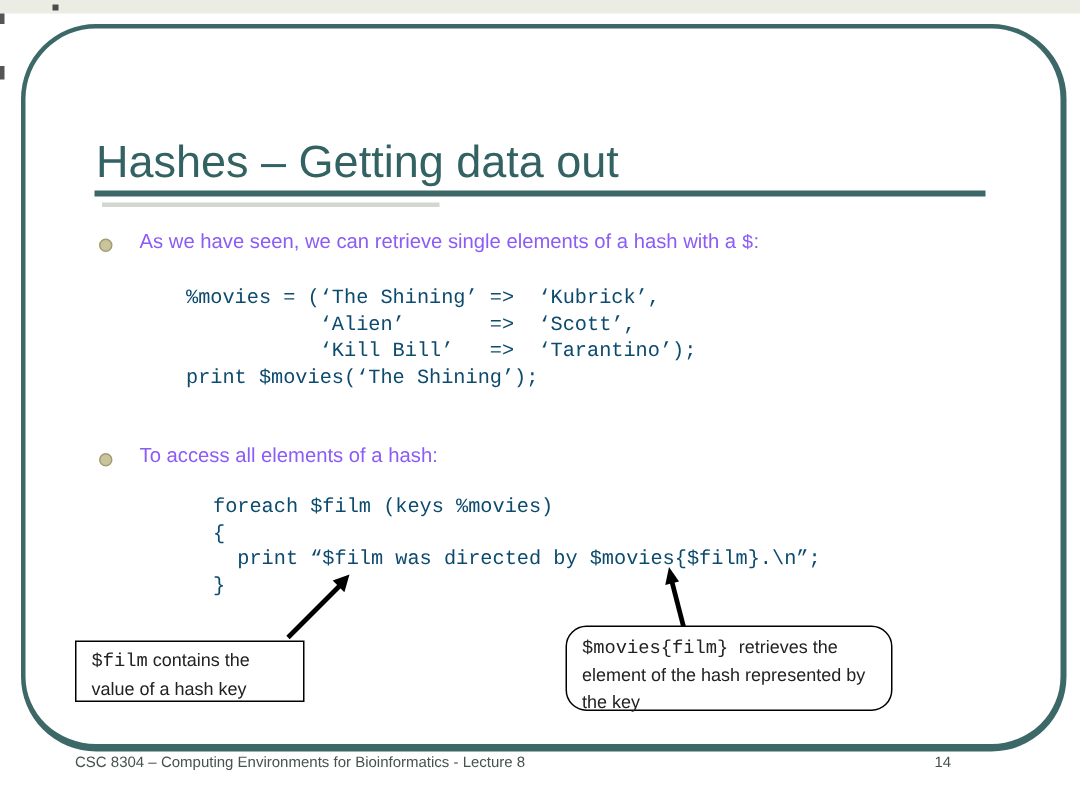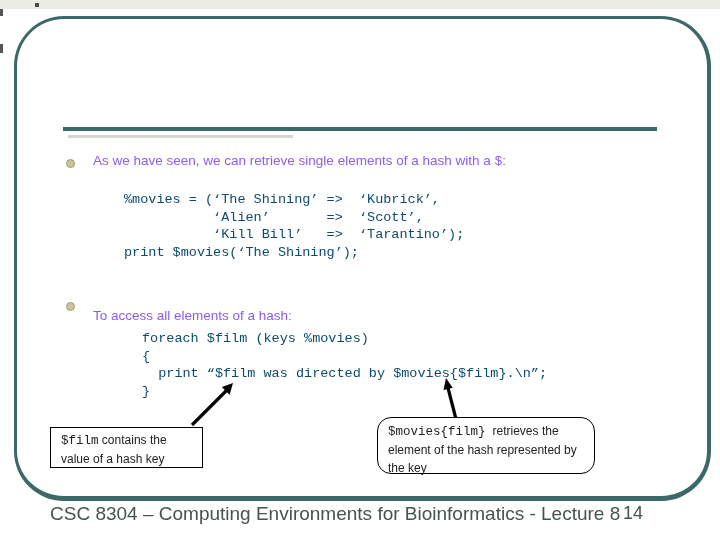--- a/index.html
+++ b/index.html
@@ -20,54 +20,55 @@
   .rule{position:absolute;left:63px;top:127px;width:594px;height:4px;background:#3d6868;}
   .rule-shadow{position:absolute;left:68px;top:135px;width:225px;height:3px;background:#d3d7d0;}
 
   .bullet{position:absolute;width:7px;height:7px;border-radius:50%;
           background:#cac49c;border:1px solid #a29c72;}
   .b1{left:66px;top:159px;}
   .b2{left:66px;top:302px;}
 
   .btext{position:absolute;font-size:13.5px;color:#8b5cf6;white-space:nowrap;}
   .t1{left:93px;top:153px;}
-  .t2{left:93px;top:308px;text-align:center;}
+  .t2{left:93px;top:296px;text-align:center;}
 
   .mono{font-family:"Liberation Mono","DejaVu Sans Mono",monospace;}
   .btext .mono{font-size:13px;}
 
   .code{position:absolute;margin:0;font-family:"Liberation Mono","DejaVu Sans Mono",monospace;
         font-size:13.5px;line-height:17.6px;color:#0c4a6e;white-space:pre;}
   .c1{left:124px;top:191px;}
   .c2{left:142px;top:330px;}
 
   .arrows{position:absolute;left:0;top:0;width:720px;height:540px;pointer-events:none;}
 
   .callout{position:absolute;background:#ffffff;border:1px solid #000000;
            font-size:12px;color:#222;line-height:18px;}
   .callout .mono{font-size:12.5px;}
   .co-left{left:50px;top:427px;width:141px;height:33px;padding:3px 0 3px 10px;}
   .co-right{left:377px;top:417px;width:206px;height:47px;padding:4px 0 4px 10px;border-radius:14px;}
   .gap{margin-left:7px;}
 
-  .footer-left{position:absolute;left:50px;top:503px;font-size:19px;color:#46534e;white-space:nowrap;}
-  .footer-page{position:absolute;left:623px;top:503px;font-size:18px;color:#46534e;}
+  .footer-left{position:absolute;left:50px;top:503px;font-size:10px;color:#46534e;white-space:nowrap;}
+  .footer-page{position:absolute;left:623px;top:503px;font-size:10px;color:#46534e;}
 </style>
 </head>
 <body>
 
 <div class="page">
 
   <div class="top-band"></div>
   <div class="speck1"></div>
   <div class="speck2"></div>
   <div class="speck3"></div>
 
   <div class="frame"></div>
 
+  <h1 class="title">Hashes – Getting data out</h1>
   <div class="rule"></div>
   <div class="rule-shadow"></div>
 
   <div class="bullet b1"></div>
   <div class="btext t1"><span>As we have seen, we can retrieve single elements of a hash with a </span><span class="mono">$</span><span>:</span></div>
 
   <pre class="code c1">%movies = (‘The Shining’ =&gt;  ‘Kubrick’,
            ‘Alien’       =&gt;  ‘Scott’,
            ‘Kill Bill’   =&gt;  ‘Tarantino’);
 print $movies(‘The Shining’);</pre>

